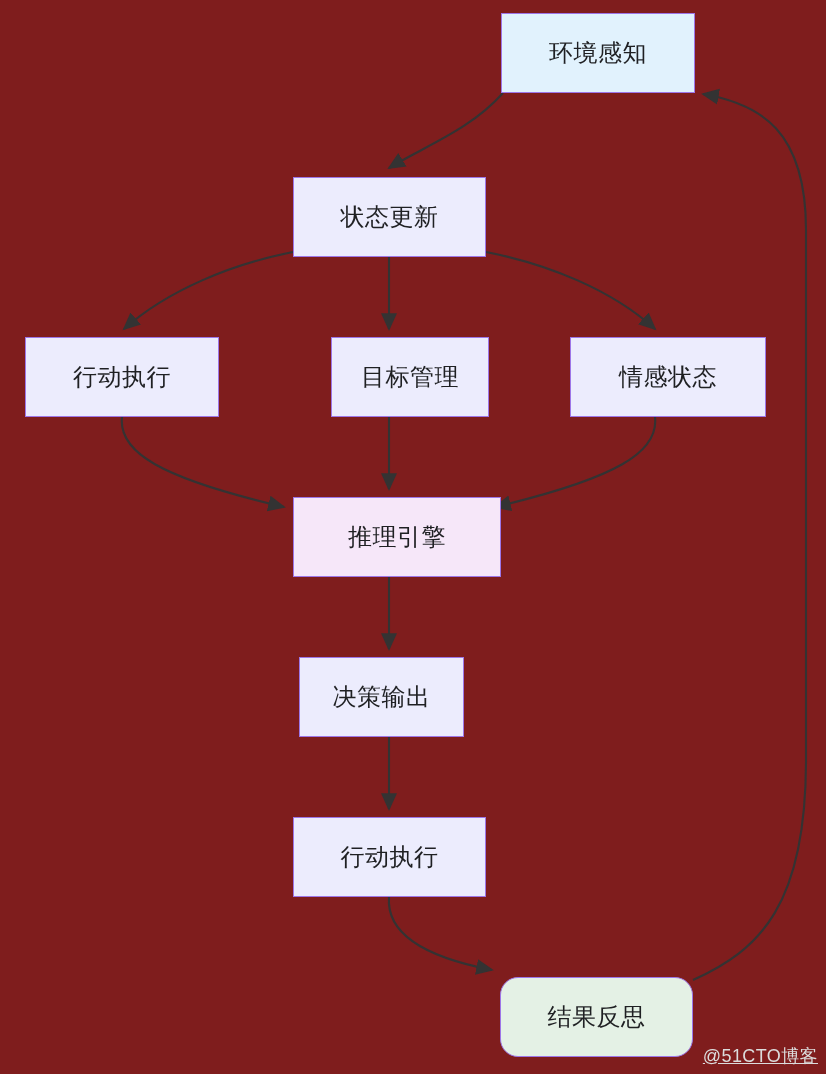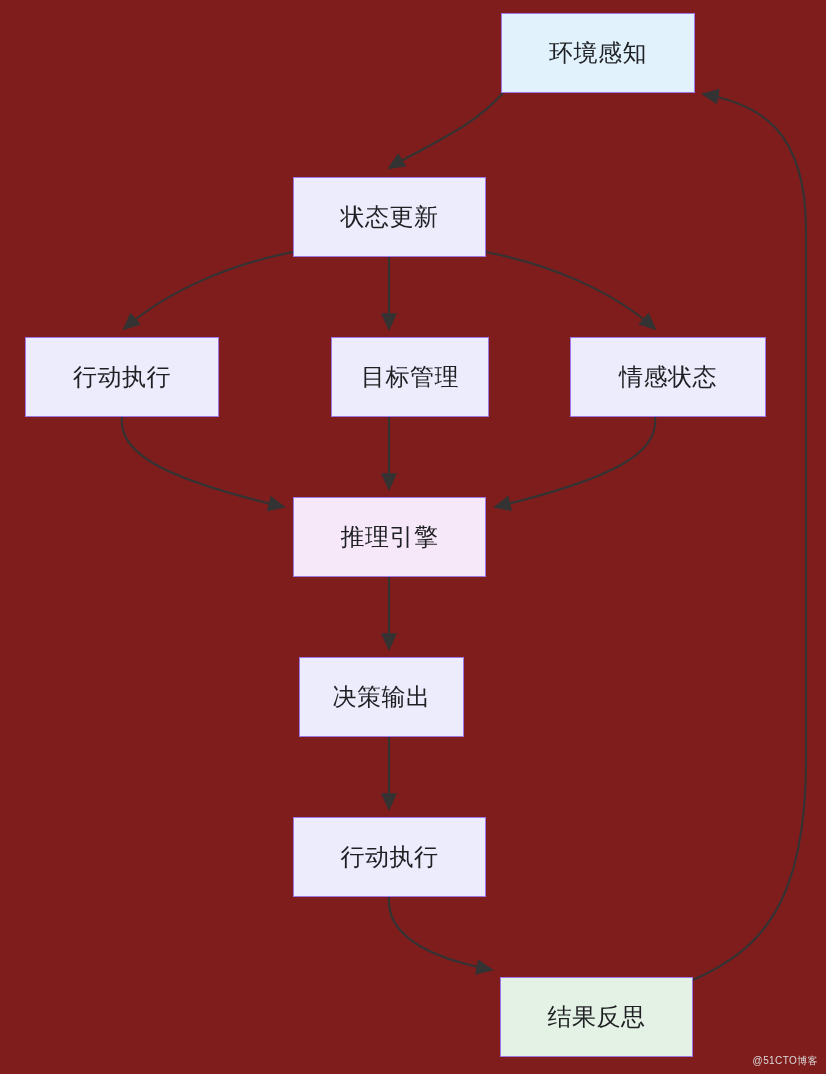--- a/index.html
+++ b/index.html
@@ -49,25 +49,26 @@
     font-family: "Liberation Sans", "DejaVu Sans", sans-serif;
   }
   .fill-blue    { background: #e1f2fd; }
   .fill-lav     { background: #ececfd; }
   .fill-pink    { background: #f6e7f9; }
   .fill-green   { background: #e4f1e5; }
   #watermark {
     position: absolute;
     right: 8px;
     bottom: 6px;
-    font-size: 10px;
+    font-size: 18px;
     color: #dcdcdc;
     letter-spacing: 0.4px;
     user-select: none;
     font-family: "Liberation Sans", "DejaVu Sans", sans-serif;
+    text-decoration: underline;
   }
 </style>
 </head>
 <body>
 
 <div id="diagram-root">
 
   <svg id="edge-layer" viewBox="0 0 826 1074" width="826" height="1074" xmlns="http://www.w3.org/2000/svg">
     <defs>
       <marker id="arrowhead" markerWidth="9" markerHeight="9" refX="7.5" refY="4.2" orient="auto" markerUnits="strokeWidth">
@@ -98,28 +99,28 @@
       </div>
       <div class="node fill-lav" style="left: 25px; top: 337px; width: 194px; height: 80px;">
         <span class="node-label">行动执行</span>
       </div>
       <div class="node fill-lav" style="left: 293px; top: 337px; width: 158px; height: 80px; margin-left: 38px;">
         <span class="node-label">目标管理</span>
       </div>
       <div class="node fill-lav" style="left: 570px; top: 337px; width: 196px; height: 80px;">
         <span class="node-label">情感状态</span>
       </div>
-      <div class="node fill-pink" style="left: 293px; top: 497px; width: 193px; height: 80px;">
+      <div class="node fill-pink" style="left: 293px; top: 497px; width: 208px; height: 80px;">
         <span class="node-label">推理引擎</span>
       </div>
       <div class="node fill-lav" style="left: 299px; top: 657px; width: 165px; height: 80px; justify-content: center;">
         <span class="node-label">决策输出</span>
       </div>
       <div class="node fill-lav" style="left: 293px; top: 817px; width: 193px; height: 80px;">
         <span class="node-label">行动执行</span>
       </div>
-      <div class="node fill-green" style="left: 500px; top: 977px; width: 193px; height: 80px;">
+      <div class="node fill-green" style="left: 500px; top: 977px; width: 193px; height: 80px; border-radius: 18px;">
         <span class="node-label">结果反思</span>
       </div>
     </div>
 
   <div id="watermark">@51CTO博客</div>
 </div>
 
 </body></html>

